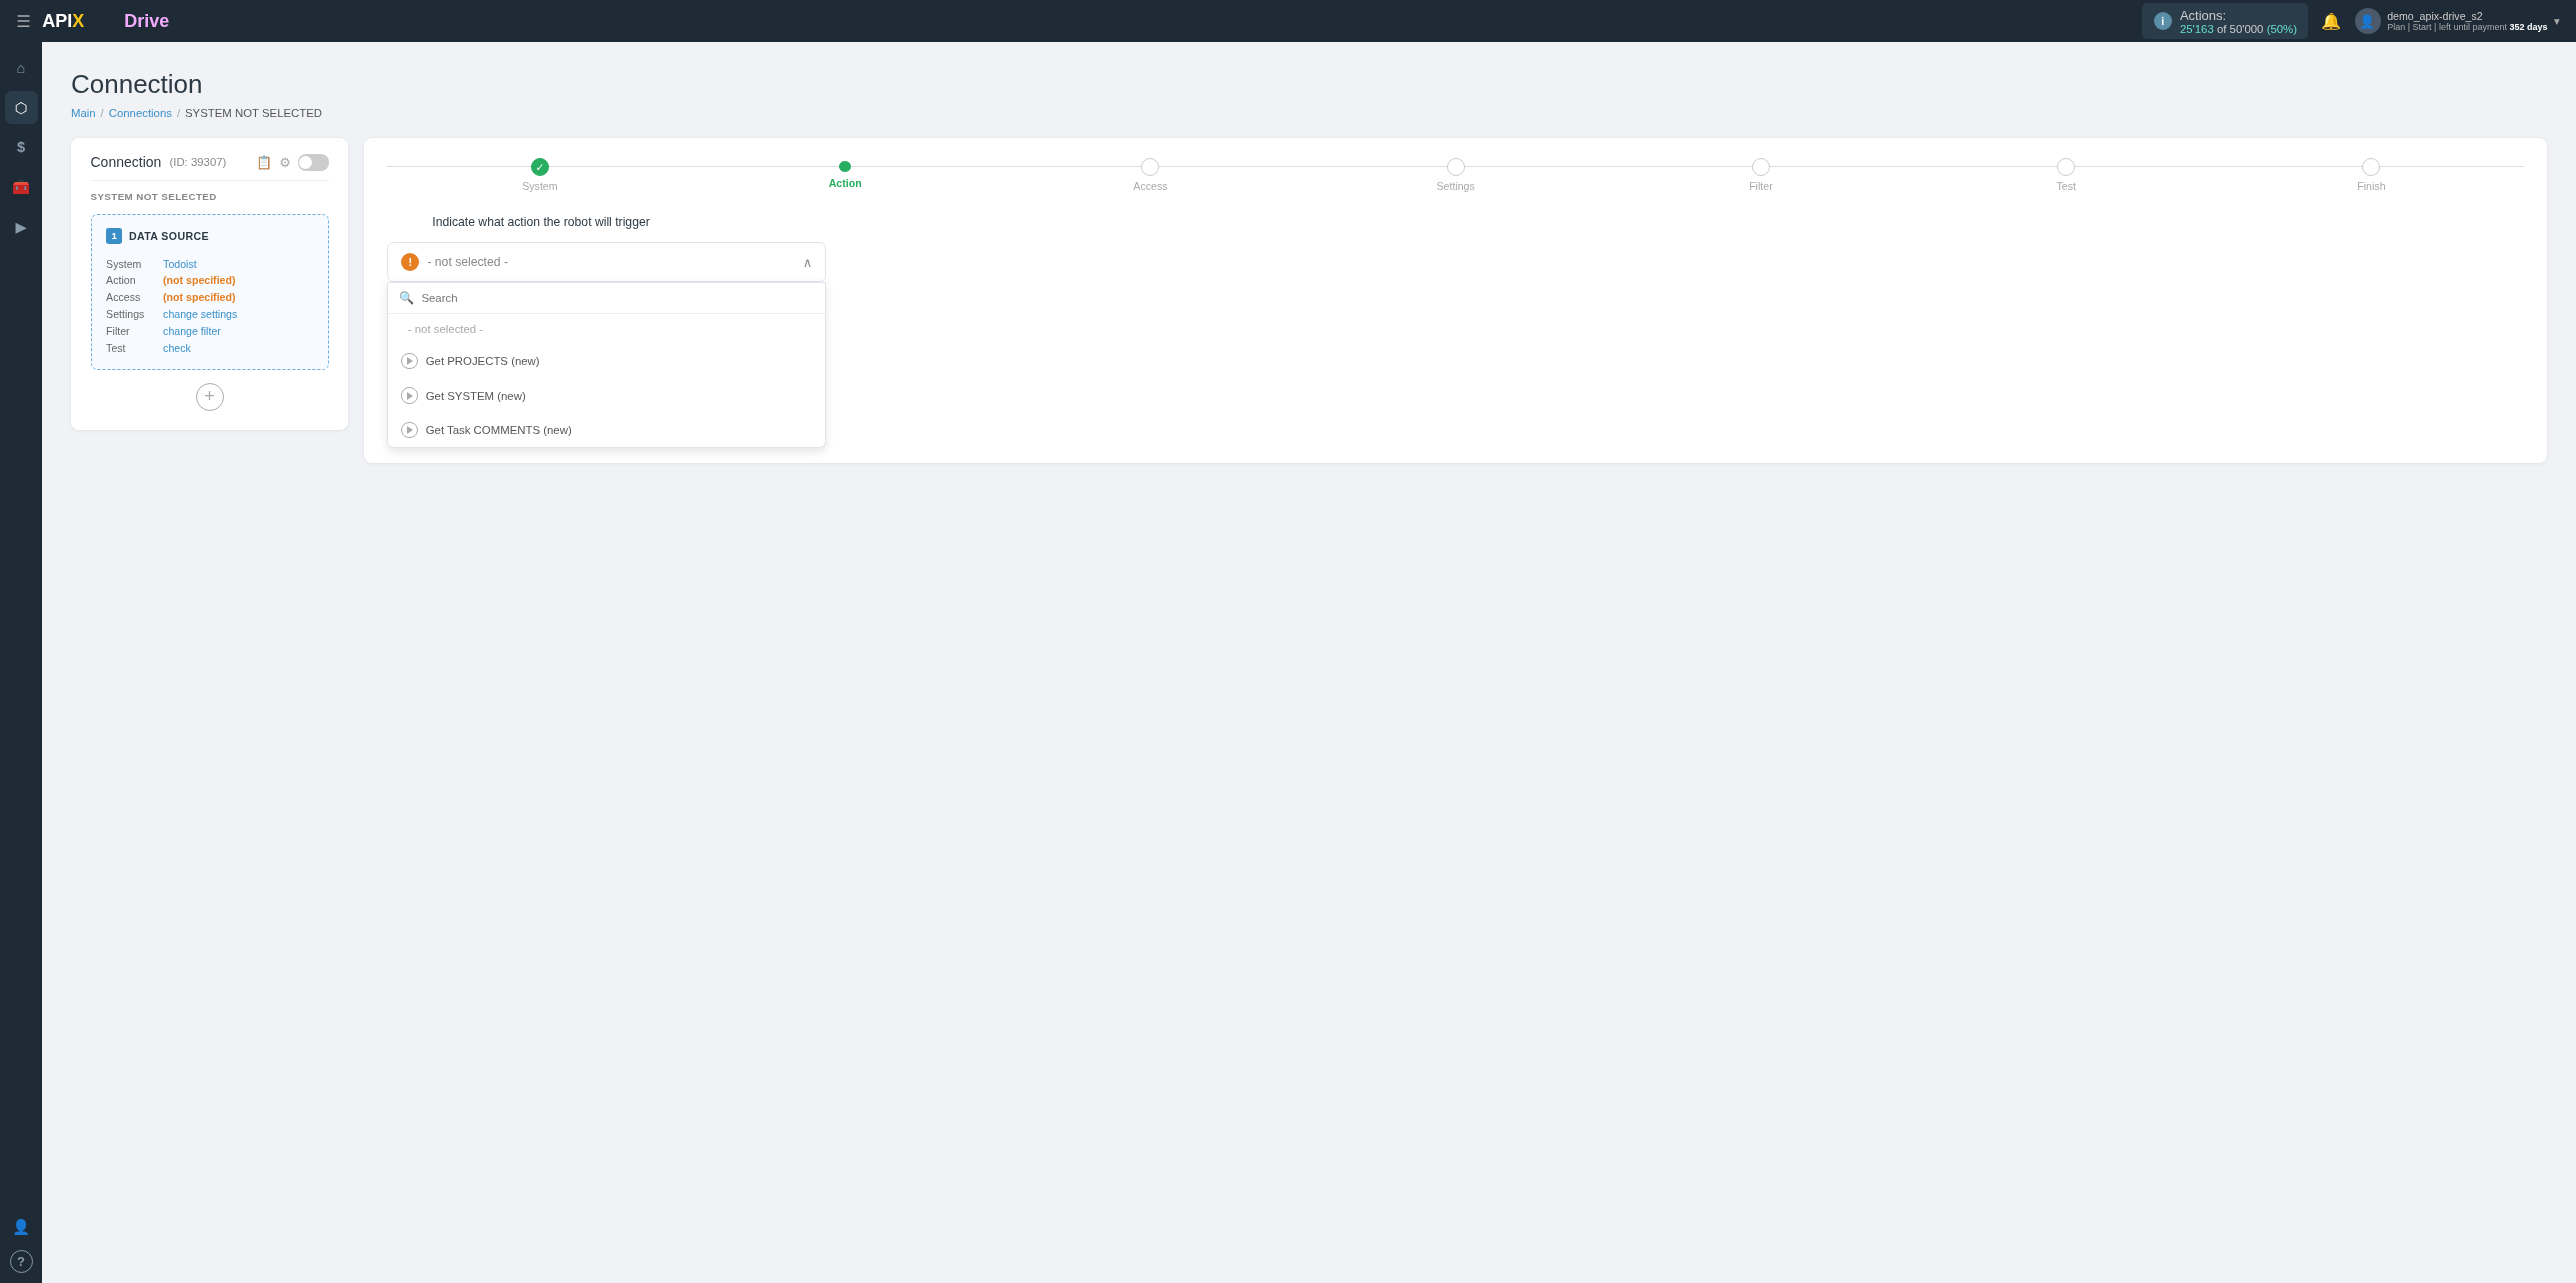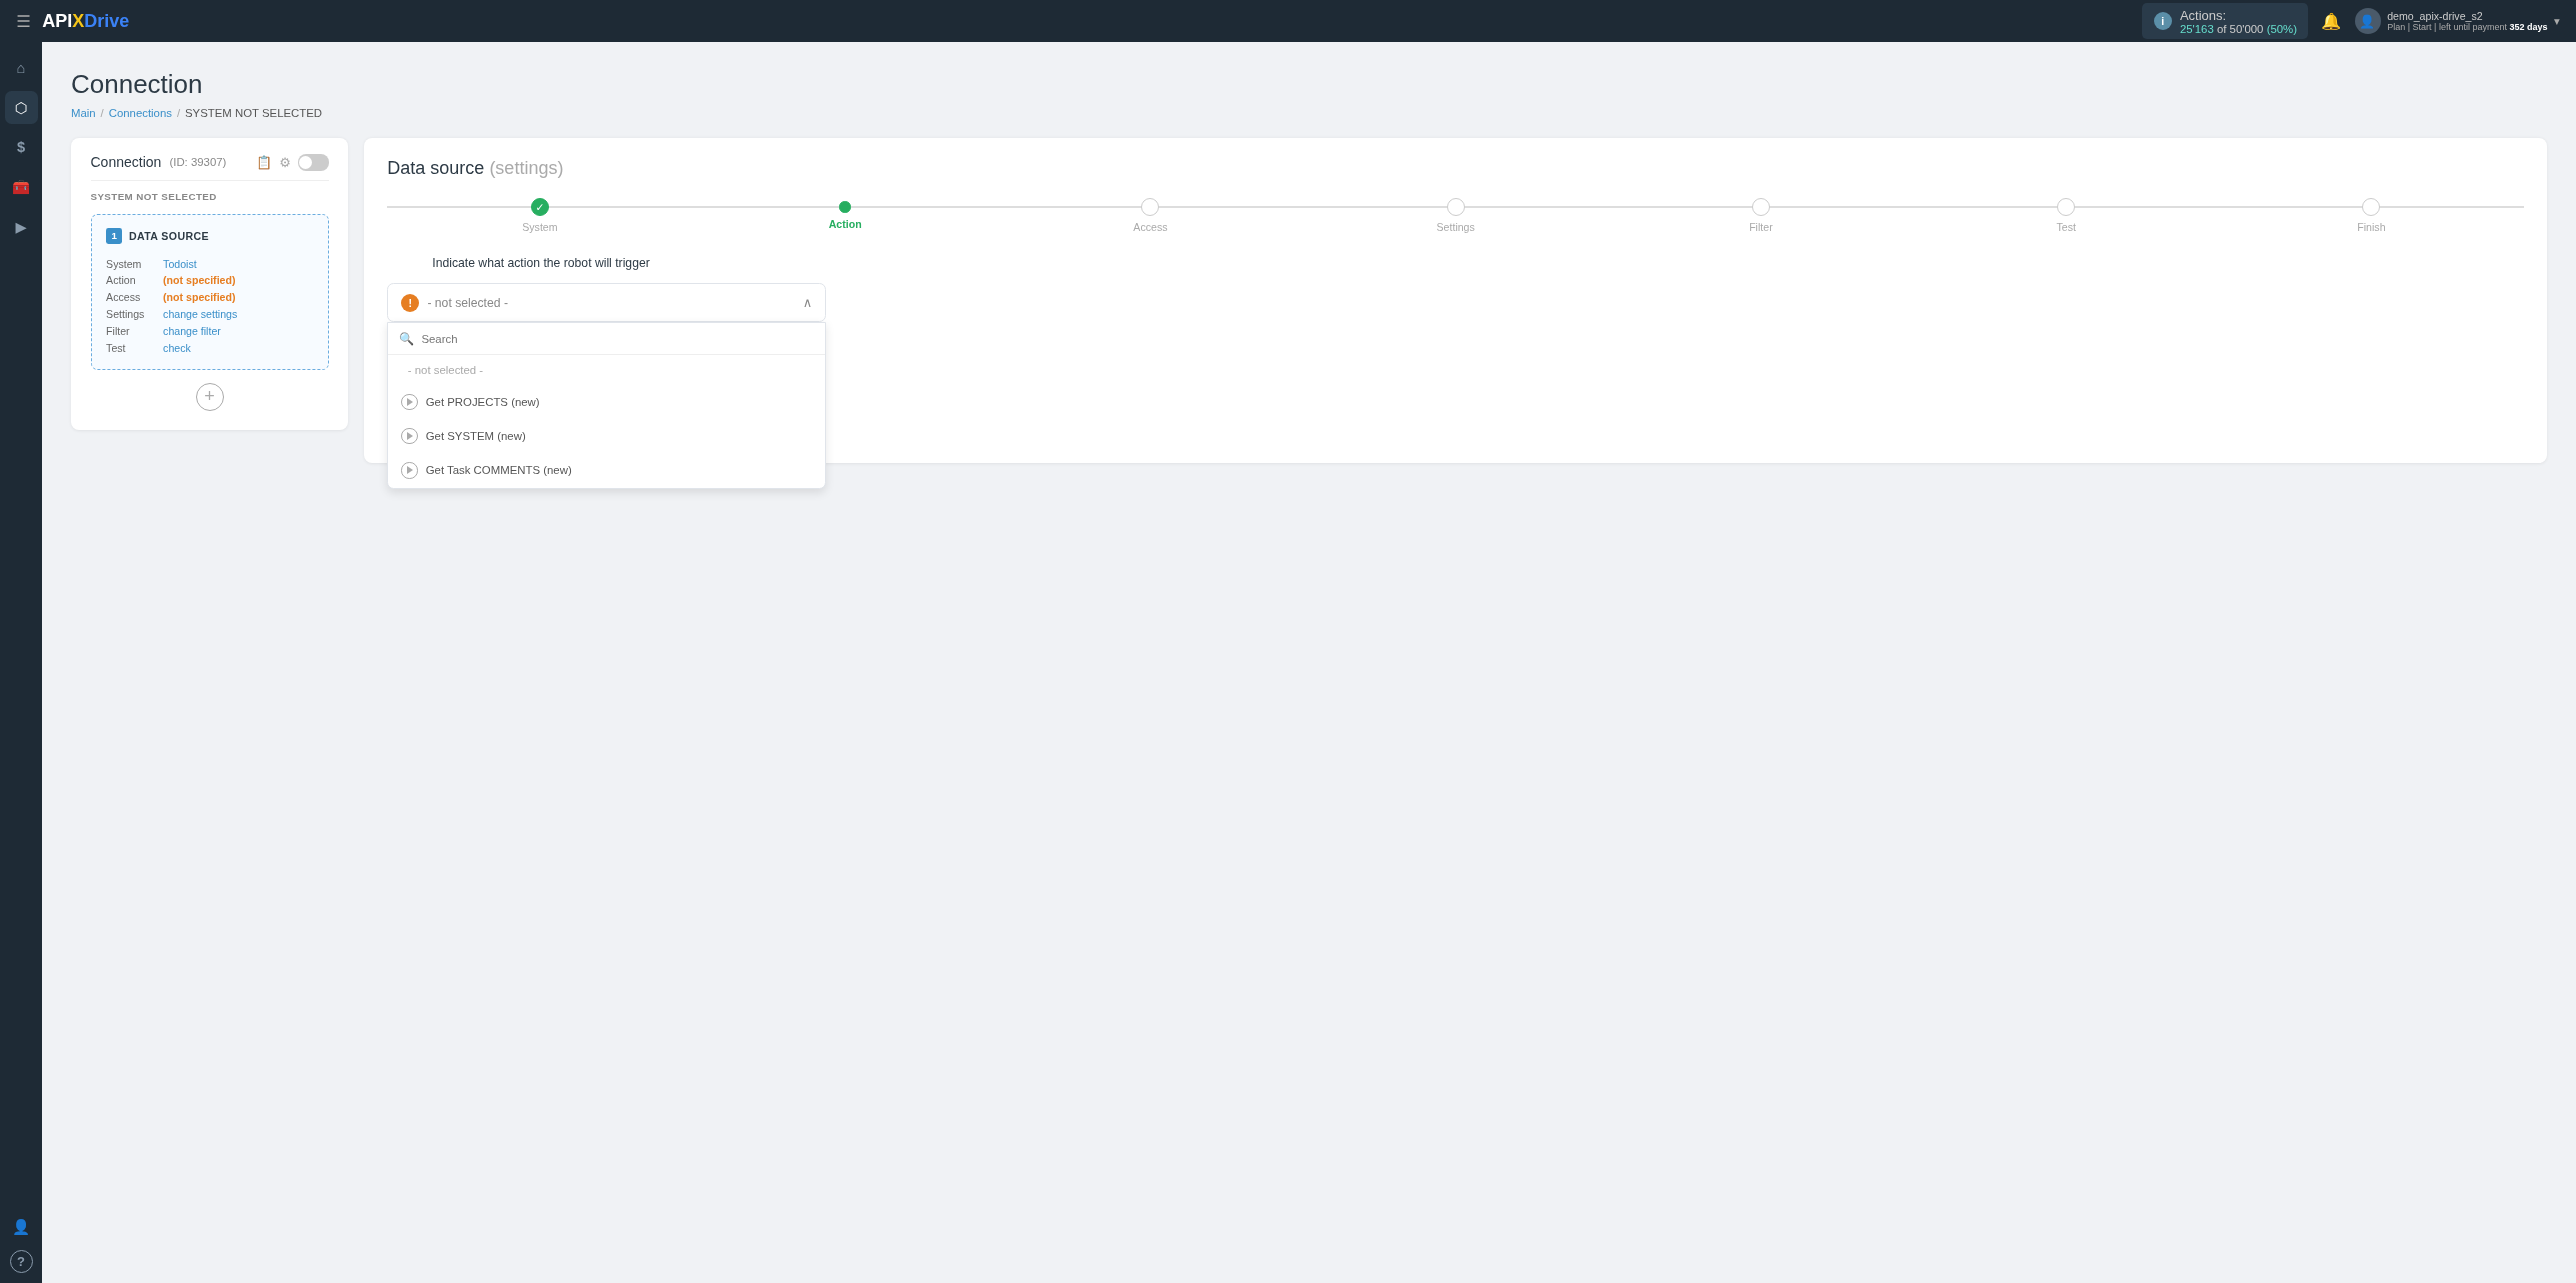--- a/index.html
+++ b/index.html
@@ -19,21 +19,21 @@
     .topnav-logo {
       display: flex;
       align-items: flex-start;
       font-size: 18px;
       font-weight: bold;
       color: #fff;
       margin-right: auto;
     }
     .logo-api { color: #fff; }
     .logo-x { color: #f5c518; }
-    .logo-drive { color: #3b82f6; }
+    .logo-drive { color: #f0abfc; margin-left: 40px; }
 
     .topnav-actions {
       display: flex;
       align-items: center;
       gap: 13px;
     }
     .actions-box {
       background: #2a3b4a;
       border-radius: 4.9px;
       padding: 4.9px 11.4px;
@@ -510,24 +510,20 @@
           </tbody>
             </table>
         </div>
 
         <div class="add-btn">
           <div class="add-circle">+</div>
         </div>
       </div>
 
       <div class="right-card">
-        <div class="right-card-title">
-          <span>Data source</span>
-          <span class="settings-paren"> <span>(settings)</span></span>
-        </div>
 
         <div class="steps-row">
           <div class="steps-connector"></div>
 
           <div class="step-item">
             <div class="step-circle done">
               <span class="check">✓</span>
             </div>
             <span class="step-label done">System</span>
           </div>

